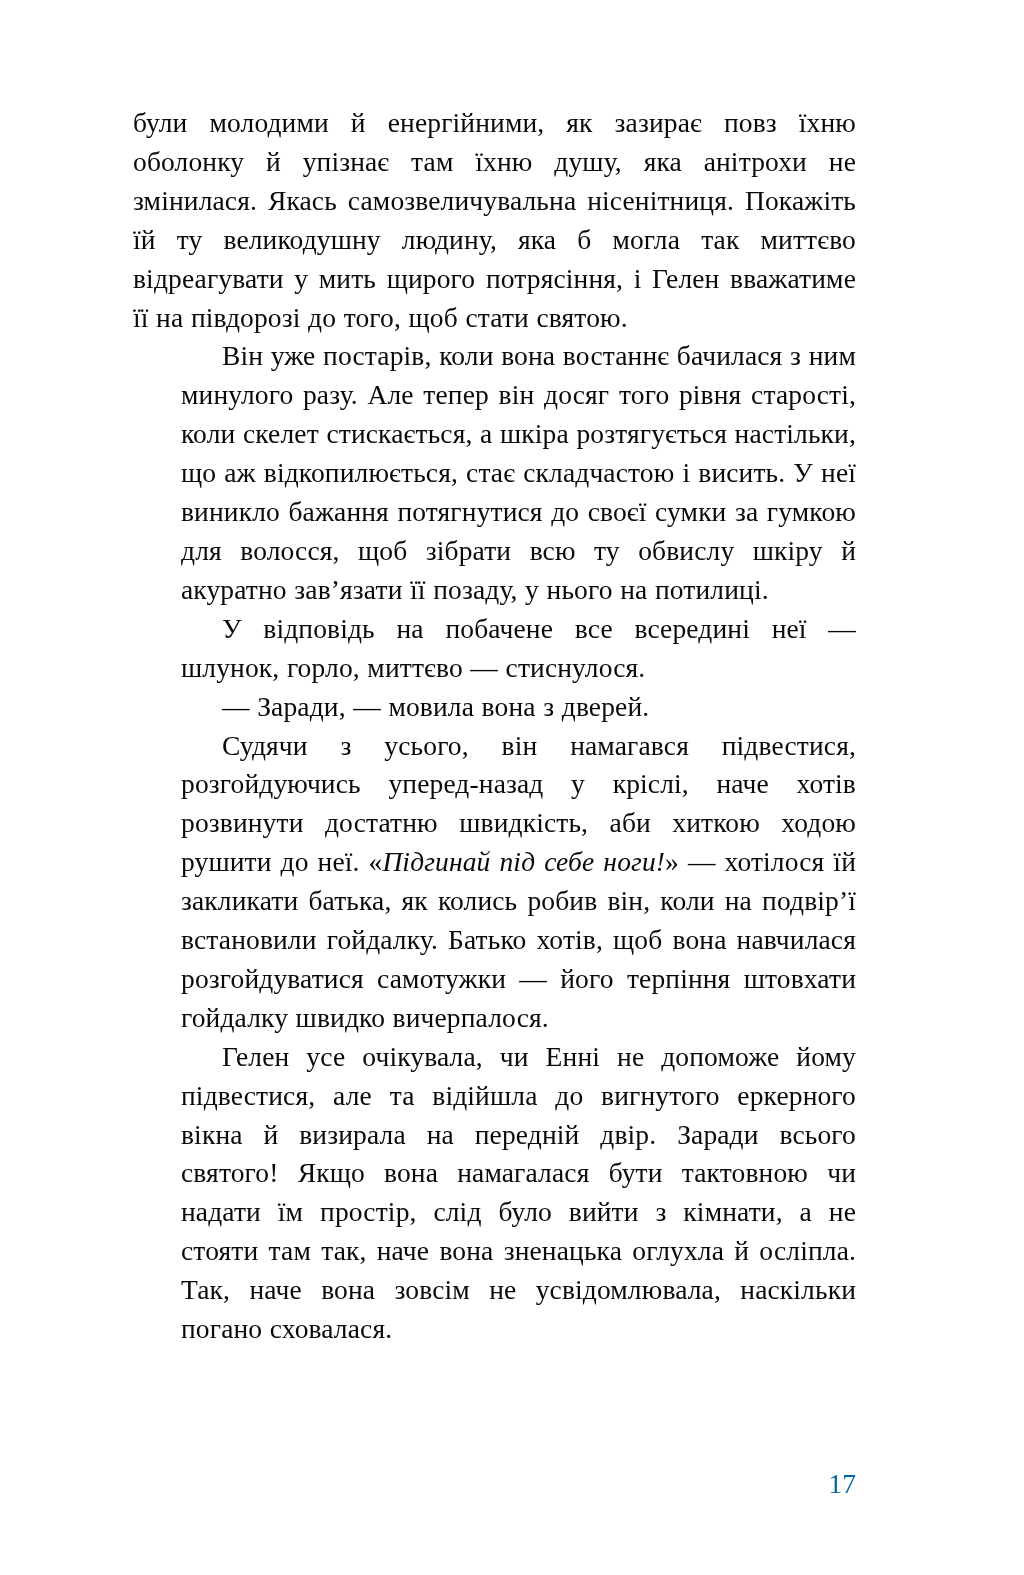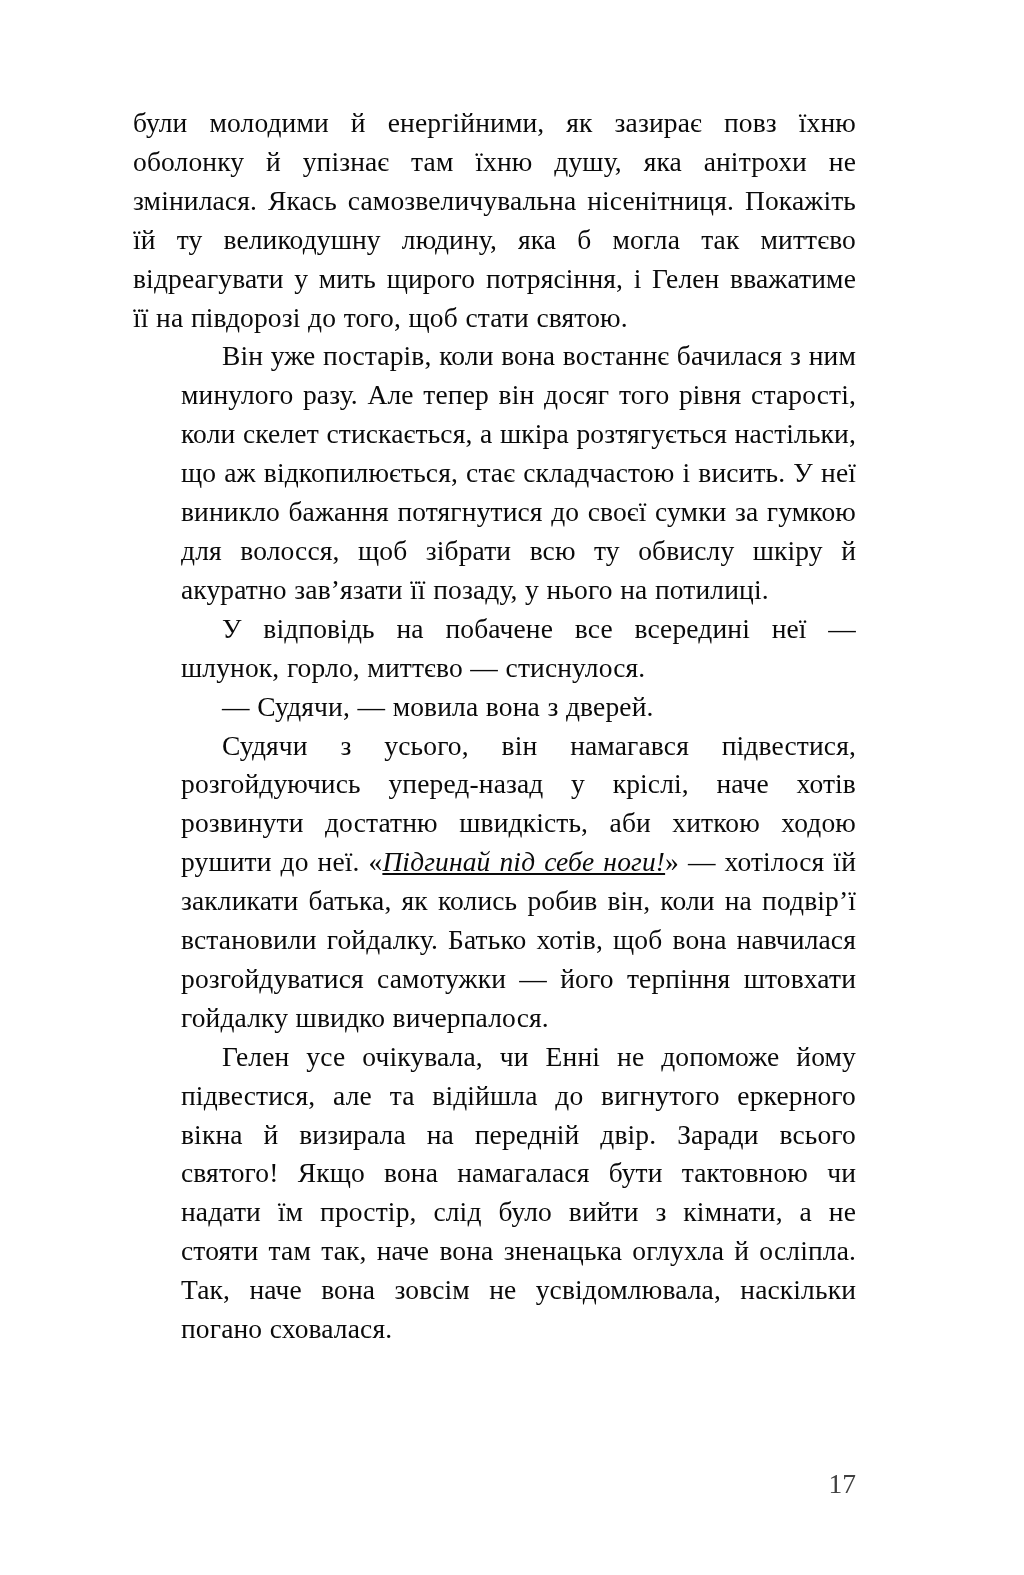--- a/index.html
+++ b/index.html
@@ -33,47 +33,46 @@
     hyphens: none;
     word-spacing: 0.02em;
     letter-spacing: 0.005em;
   }
   .para.indent {
     text-indent: 41px;
     margin-left: 48px;
   }
   .para em {
     font-style: italic;
-    text-decoration: underline;
   }
   .page-number {
     position: absolute;
     left: 133px;
     top: 1470px;
     width: 723px;
     text-align: right;
     font-size: 27.5px;
     line-height: 1;
-    color: #404040;
+    color: #0369a1;
   }
 </style>
 </head>
 <body>
 
 <div class="page">
 
   <div class="text-block">
 
     <p class="para">були молодими й енергійними, як зазирає повз їхню оболонку й упізнає там їхню душу, яка анітрохи не змінилася. Якась самозвеличувальна нісенітниця. Покажіть їй ту великодушну людину, яка б могла так миттєво відреагувати у мить щирого потрясіння, і Гелен вважатиме її на півдорозі до того, щоб стати святою.</p>
 
     <p class="para indent">Він уже постарів, коли вона востаннє бачилася з ним минулого разу. Але тепер він досяг того рівня старості, коли скелет стискається, а шкіра розтягується настільки, що аж відкопилюється, стає складчастою і висить. У неї виникло бажання потягнутися до своєї сумки за гумкою для волосся, щоб зібрати всю ту обвислу шкіру й акуратно зав’язати її позаду, у нього на потилиці.</p>
 
     <p class="para indent">У відповідь на побачене все всередині неї — шлунок, горло, миттєво — стиснулося.</p>
 
-    <p class="para indent">— Судячи, — мовила вона з дверей.</p>
+    <p class="para indent">— Заради, — мовила вона з дверей.</p>
 
     <p class="para indent">
       <span>Судячи з усього, він намагався підвестися, розгойдуючись уперед-назад у кріслі, наче хотів розвинути достатню швидкість, аби хиткою ходою рушити до неї. «</span><em>Підгинай під себе ноги!</em><span>» — хотілося їй закликати батька, як колись робив він, коли на подвір’ї встановили гойдалку. Батько хотів, щоб вона навчилася розгойдуватися самотужки — його терпіння штовхати гойдалку швидко вичерпалося.</span>
     </p>
 
     <p class="para indent">Гелен усе очікувала, чи Енні не допоможе йому підвестися, але та відійшла до вигнутого еркерного вікна й визирала на передній двір. Заради всього святого! Якщо вона намагалася бути тактовною чи надати їм простір, слід було вийти з кімнати, а не стояти там так, наче вона зненацька оглухла й осліпла. Так, наче вона зовсім не усвідомлювала, наскільки погано сховалася.</p>
 
   </div>
 
   <div class="page-number">17</div>

